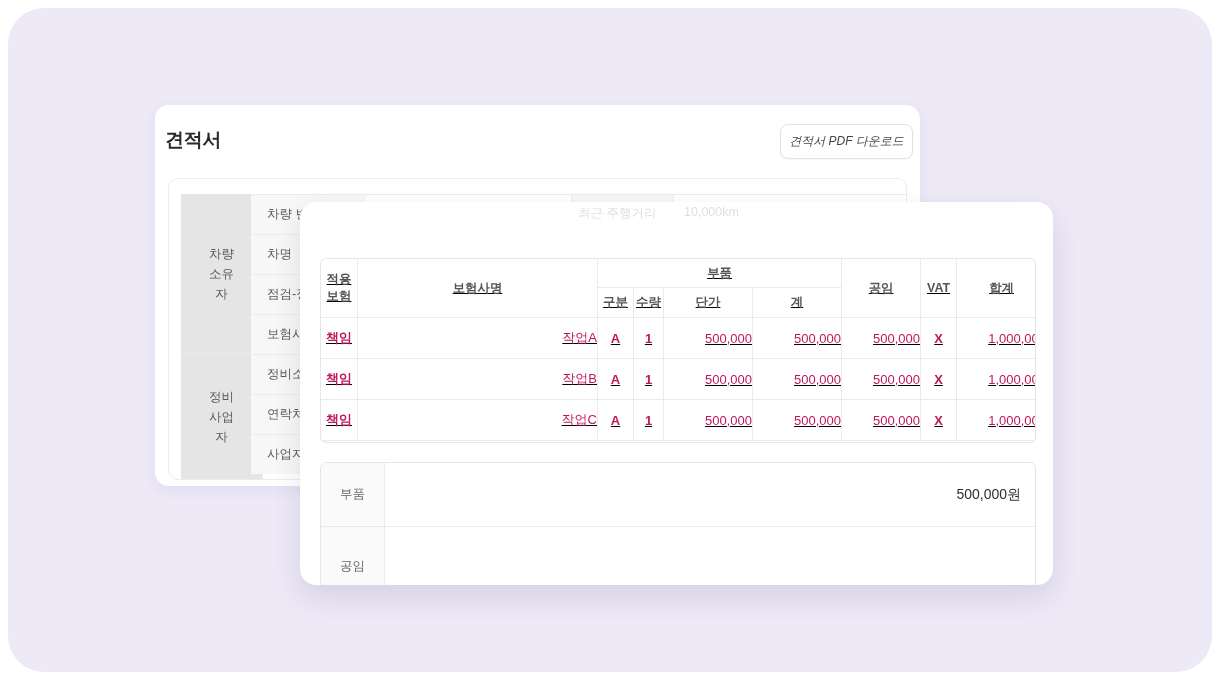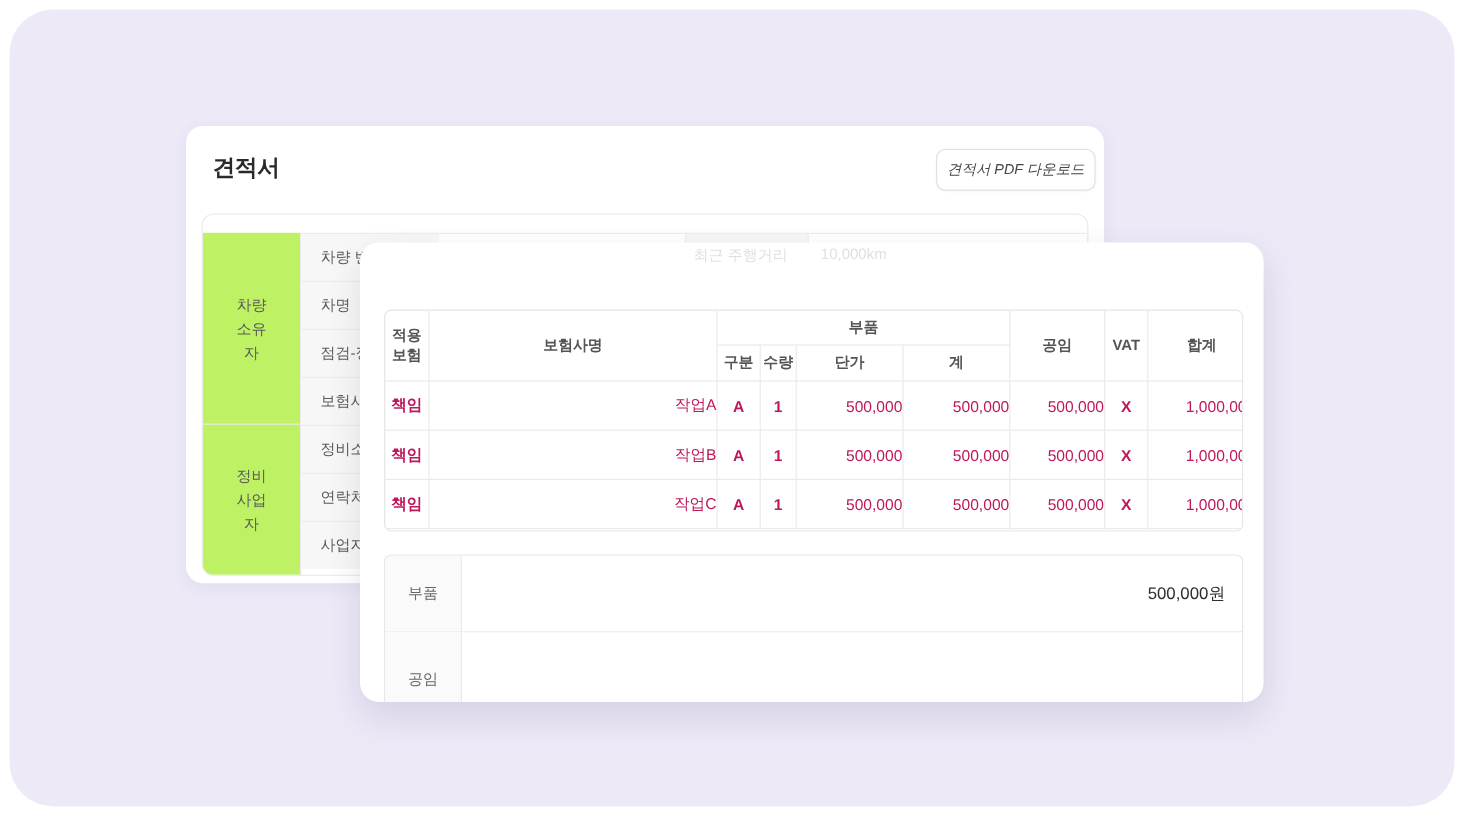--- a/index.html
+++ b/index.html
@@ -3,49 +3,49 @@
 <meta charset="utf-8">
 <style>
   html,body{margin:0;padding:0;background:#ffffff;width:1220px;height:680px;
     font-family:"Liberation Sans","DejaVu Sans",sans-serif;}
   .stage{position:relative;width:1220px;height:680px;overflow:hidden;}
   .bg{position:absolute;left:8px;top:8px;width:1204px;height:664px;border-radius:36px;background:#EDE9F7;}
 
   
   .back-card{position:absolute;left:155px;top:105px;width:765px;height:381px;background:#fff;
     border-radius:14px;box-shadow:0 4px 14px rgba(80,70,130,.07);z-index:1;}
-  .bc-title{position:absolute;left:10px;top:22px;font-size:19px;font-weight:700;color:#2a2a2a;letter-spacing:-.3px;margin-left:12px;}
+  .bc-title{position:absolute;left:10px;top:22px;font-size:19px;font-weight:700;color:#2a2a2a;letter-spacing:-.3px;}
   .bc-btn{position:absolute;left:625px;top:19px;width:131px;height:33px;background:#fff;border:1px solid #e2e2e6;
     border-radius:8px;font-size:12px;color:#444;display:flex;align-items:center;justify-content:center;
     box-shadow:0 1px 2px rgba(0,0,0,.04);cursor:pointer;white-space:nowrap;font-style:italic;}
   .bc-box{position:absolute;left:13px;top:73px;width:737px;height:300px;border:1px solid #ececec;border-radius:10px;
     background:#fff;overflow:hidden;}
   .bc-cell{position:absolute;box-sizing:border-box;font-size:12.5px;color:#5a5a5a;display:flex;align-items:center;}
-  .bc-group{left:0;width:82px;border-right:1px solid #ececec;justify-content:center;text-align:center;
-    word-break:break-all;line-height:20px;background:#bef264;}
+  .bc-group{left:12px;width:82px;border-right:1px solid #ececec;justify-content:center;text-align:center;
+    word-break:break-all;line-height:20px;background:#e5e5e5;}
   .bc-group .inner{width:34px;}
   .bc-label{left:82px;width:115px;background:#f7f7f7;border-top:1px solid #ececec;padding-left:16px;white-space:nowrap;}
   .bc-value{background:#fff;border-top:1px solid #ececec;}
   .bc-mlabel{background:#f7f7f7;border-top:1px solid #ececec;border-left:1px solid #ececec;border-right:1px solid #ececec;
     padding-left:14px;white-space:nowrap;}
 
   
   .front-card{position:absolute;left:300px;top:202px;width:753px;height:383px;background:#fff;border-radius:16px;
     box-shadow:0 12px 28px rgba(60,50,110,.13);z-index:2;overflow:hidden;}
   .ghost{position:absolute;top:3px;font-size:12.5px;color:rgba(50,50,65,.16);white-space:nowrap;}
   .ghost.g1{left:278px;}
   .ghost.g2{left:384px;}
 
   .att-row{position:absolute;left:20px;top:2px;width:715px;height:37px;display:flex;box-sizing:border-box;}
   .att-label{width:107px;background:#f6f6f6;border:1px solid #e9e9e9;box-sizing:border-box;display:flex;
     align-items:center;justify-content:center;font-size:12.5px;color:#555;}
   .att-value{flex:1;background:#fff;border:1px solid #e9e9e9;border-left:none;box-sizing:border-box;}
 
   .work-wrap{position:absolute;left:20px;top:56px;width:716px;height:185px;border:1px solid #e6e6e6;border-radius:6px;
-    overflow:hidden;box-sizing:border-box;}
+    overflow:hidden;box-sizing:border-box;text-decoration:underline;}
   table.work{border-collapse:collapse;table-layout:fixed;width:716px;margin:-1px 0 0 -1px;}
   table.work th,table.work td{border:1px solid #eaeaea;box-sizing:border-box;padding:0;}
   table.work th{font-size:12.4px;color:#555;font-weight:600;text-align:center;line-height:1.35;}
   table.work thead tr.r1 th{height:29px;}
   table.work thead tr.r2 th{height:30px;}
   table.work tbody td{height:41px;font-size:13px;color:#be185d;}
   td.c-ins{text-align:center;font-size:12.5px;font-weight:700;color:#444;}
   td.c-work{padding-left:12px;text-align:right;}
   td.c-mid{text-align:center;font-weight:700;}
   td.c-num{text-align:right;padding-right:12px;}

